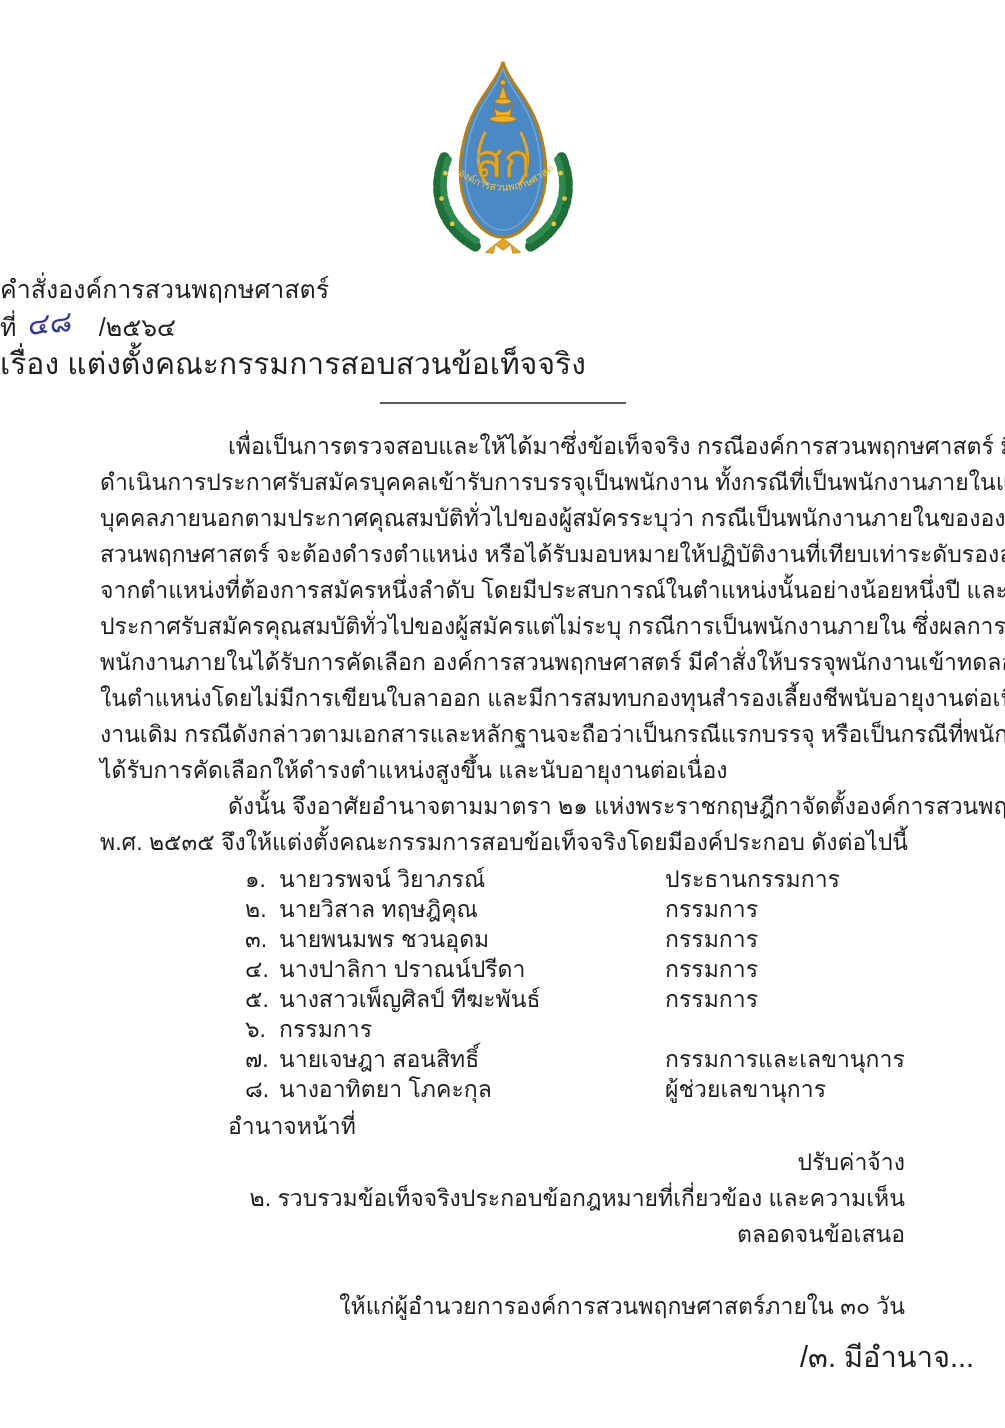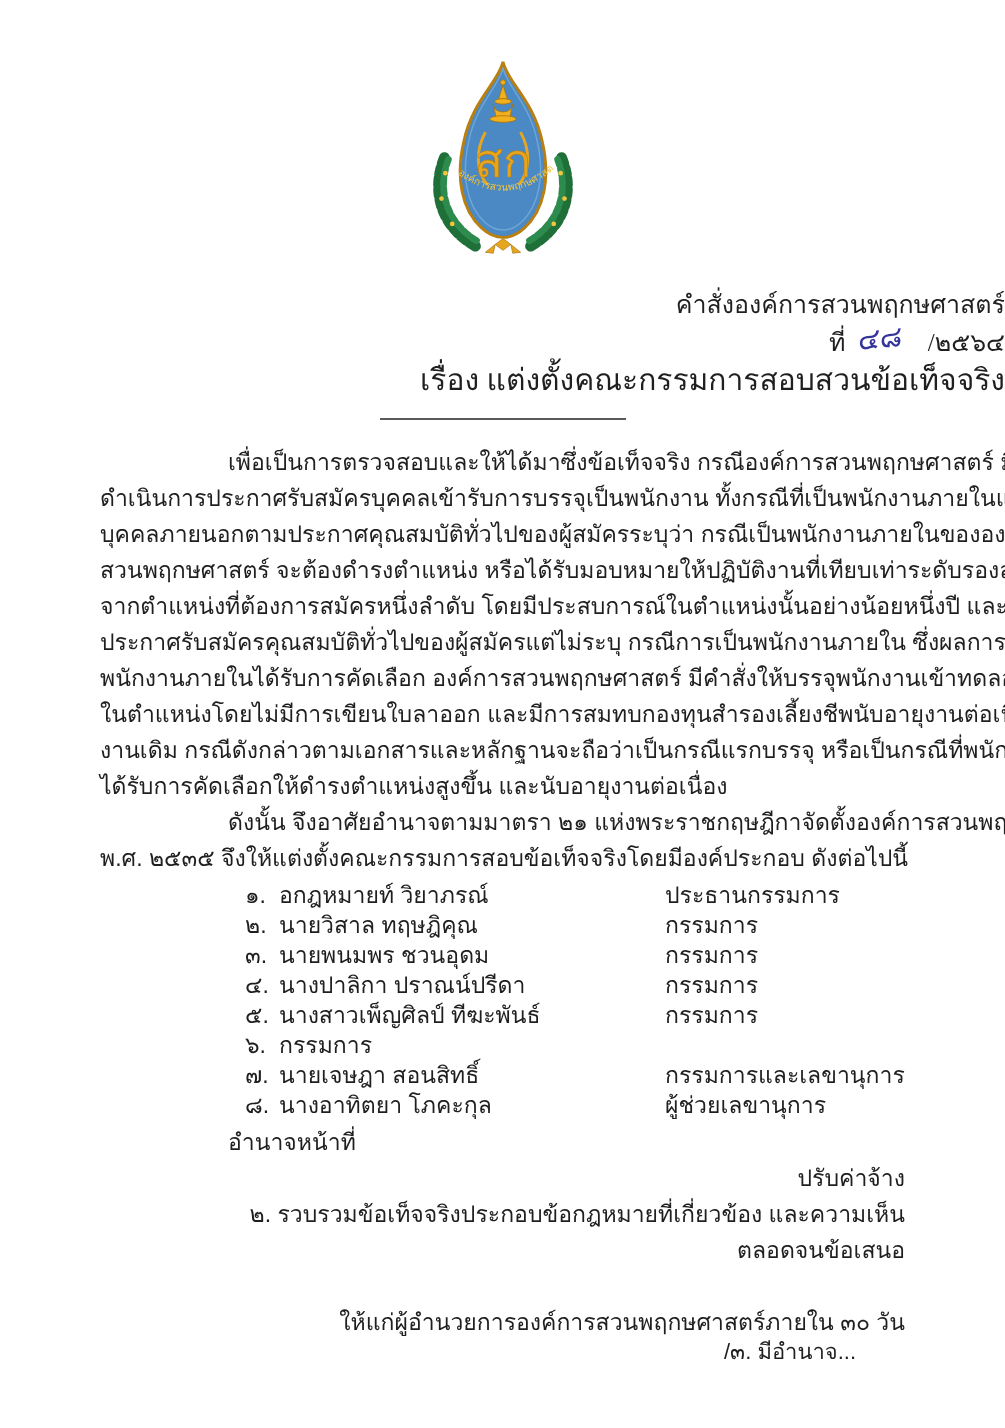--- a/index.html
+++ b/index.html
@@ -5,21 +5,21 @@
   html,body{margin:0;padding:0;}
   body{
     width:1005px;height:1428px;background:#ffffff;position:relative;
     font-family:"Liberation Sans","DejaVu Sans",sans-serif;
     color:#1f1f1f;overflow:hidden;
   }
   .page{position:absolute;inset:0;border-radius:19px;}
   
   .emblem-wrap{width:176px;margin:56px auto 0;display:block;}
   
-  .title-block{text-align:right;margin-top:21px;font-family:Liberation Serif, serif;}
+  .title-block{text-align:left;margin-top:6px;}
   .title-line{font-size:25px;line-height:33px;font-weight:500;}
   .number-line{font-size:25px;line-height:40px;font-weight:500;}
   .hand-number{
     display:inline-block;color:#34349b;font-size:29px;
     transform:rotate(-5deg) skewX(-6deg);margin:0 26px 0 12px;
     font-weight:500;position:relative;top:-3px;
   }
   .subject-line{font-size:30px;line-height:34px;font-weight:500;}
   .divider{width:246px;border:0;border-top:2px solid #5a5a5a;margin:21px auto 0;}
   
@@ -32,21 +32,21 @@
   .committee{margin-top:4px;}
   .c-row{display:flex;line-height:30px;}
   .c-num{width:34px;margin-left:145px;}
   .c-name{width:386px;}
   .c-role{}
   
   .duties{margin-top:4px;}
   .duties-heading{font-weight:normal;padding-left:128px;line-height:36px;}
   .duties .ln{line-height:36px;text-align:right;}
   .footer-note{
-    position:absolute;left:724px;top:1334px;font-size:22px;font-weight:500;
+    position:absolute;left:800px;top:1334px;font-size:29px;font-weight:500;
   }
 </style>
 </head>
 <body>
 
 <div class="page">
 
   <div class="emblem-wrap">
     <svg viewBox="0 0 180 212" width="176" height="207">
 
@@ -120,21 +120,21 @@
     </div>
 
     <div class="para">
       <div class="ln jl indent">ดังนั้น จึงอาศัยอำนาจตามมาตรา ๒๑ แห่งพระราชกฤษฎีกาจัดตั้งองค์การสวนพฤกษศาสตร์</div>
       <div class="ln">พ.ศ. ๒๕๓๕ จึงให้แต่งตั้งคณะกรรมการสอบข้อเท็จจริงโดยมีองค์ประกอบ ดังต่อไปนี้</div>
     </div>
 
     <div class="committee">
       <div class="c-row">
         <span class="c-num">๑.</span>
-        <span class="c-name">อกฎหมายท์  วิยาภรณ์</span>
+        <span class="c-name">นายวรพจน์  วิยาภรณ์</span>
         <span class="c-role">ประธานกรรมการ</span>
       </div>
       <div class="c-row">
         <span class="c-num">๒.</span>
         <span class="c-name">นายวิสาล  ทฤษฎิคุณ</span>
         <span class="c-role">กรรมการ</span>
       </div>
       <div class="c-row">
         <span class="c-num">๓.</span>
         <span class="c-name">นายพนมพร  ชวนอุดม</span>

